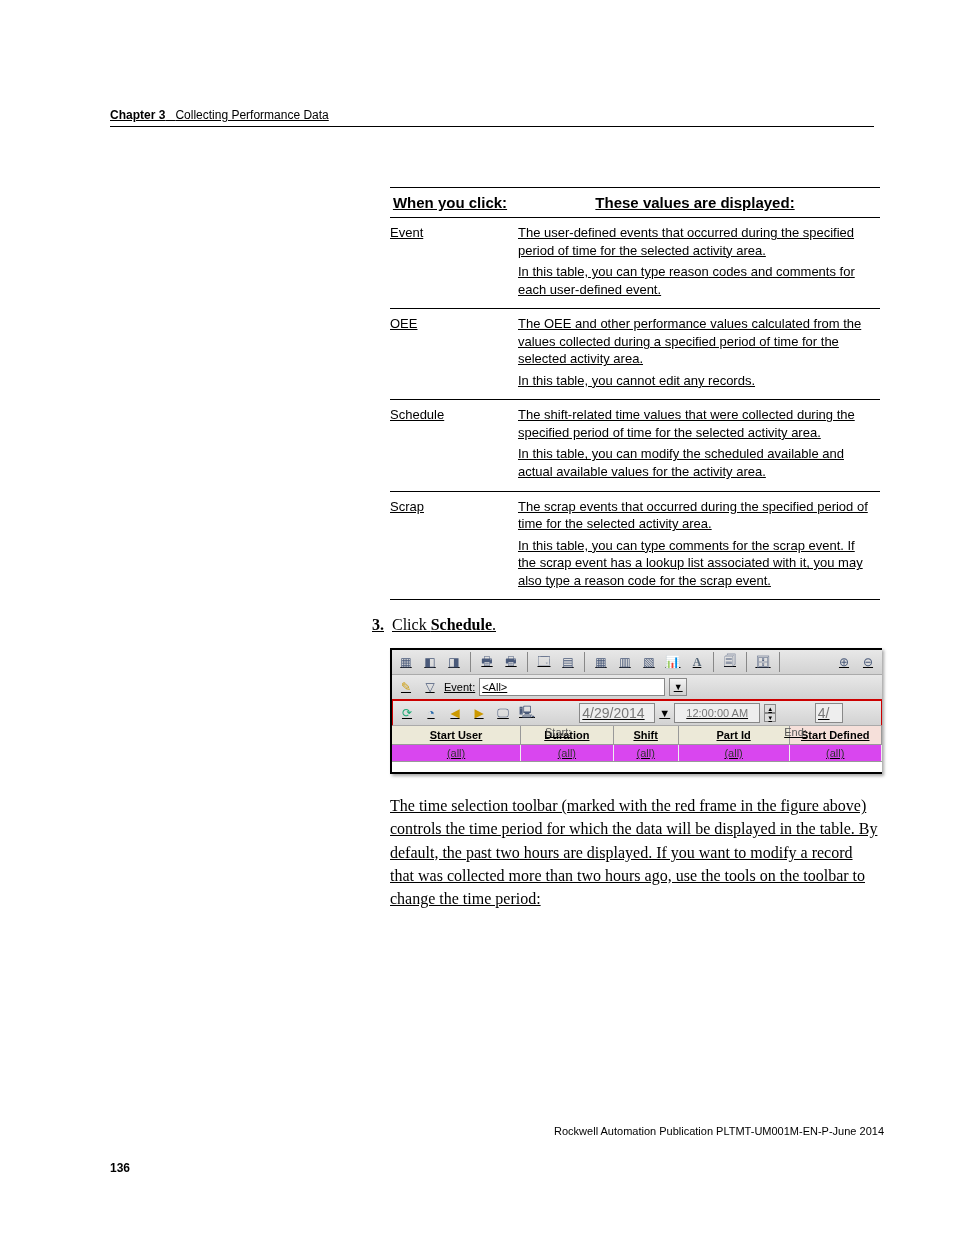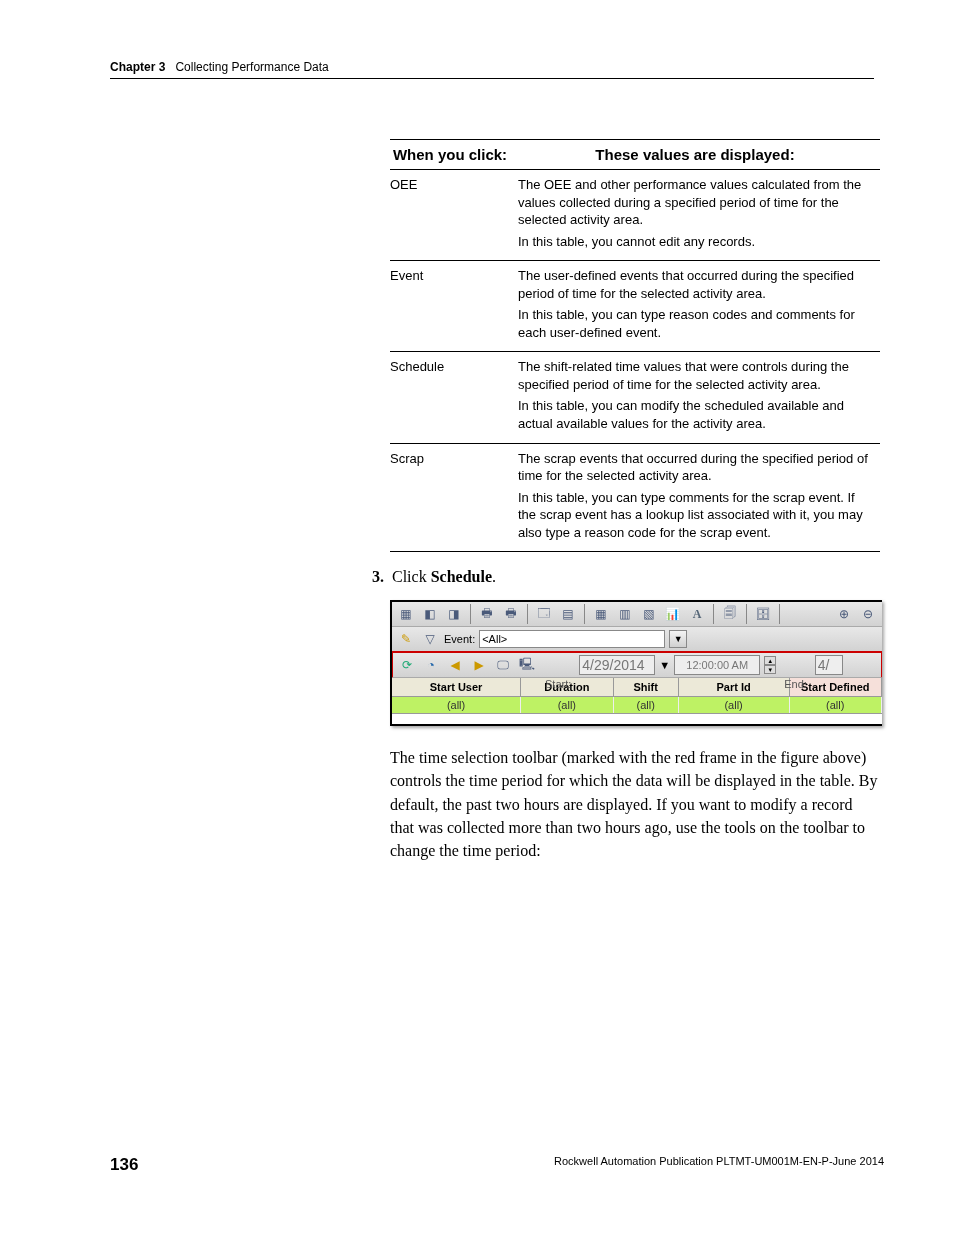--- a/index.html
+++ b/index.html
@@ -6,23 +6,24 @@
     margin: 0;
     padding: 0;
     background: #fff;
     font-family: Georgia, "Times New Roman", serif;
     color: #000;
     width: 954px;
     height: 1235px;
     position: relative;
   }
   .page {
-    padding: 60px 80px 60px 110px;
+    padding: 108px 80px 60px 110px;
     box-sizing: border-box;
     width: 954px;
+    text-decoration: underline;
   }
   .running-head {
     font-family: Arial, Helvetica, sans-serif;
     font-size: 12px;
     margin-bottom: 4px;
   }
   .running-head b { font-weight: bold; }
   .head-rule {
     border: none;
     border-top: 1.5px solid #000;
@@ -134,37 +135,37 @@
   .row3 input.time {
     border:1px solid #888; height:16px; width:80px; background:#eee; font-size:11px; text-align:center; color:#777;
   }
   .row3 .spin {
     width:12px; height:18px; display:inline-flex; flex-direction:column;
   }
   .row3 .spin span{flex:1;border:1px solid #888;background:#ddd;font-size:7px;line-height:7px;text-align:center}
   .tblhdr { display:flex; background:#ece9d8; border-bottom:1px solid #999; border-top:1px solid #999;}
   .tblhdr .cell { flex:1; border-right:1px solid #999; font-weight:bold; font-size:11px; text-align:center; padding:3px 0;}
   .tblhdr .cell.red { background:#f6e0da; color:#000; }
-  .tblfilt { display:flex; background:#bef264; border-bottom:1px solid #999;}
+  .tblfilt { display:flex; background:#d946ef; border-bottom:1px solid #999;}
   .tblfilt .cell { flex:1; border-right:1px solid #eee; font-size:11px; text-align:center; padding:2px 0; color:#333;}
   .torn {
     height:10px; background:#fff; position:relative;
   }
 
   .footer {
     position: absolute;
     bottom: 60px;
     left: 110px;
     right: 70px;
     display: flex;
     justify-content: space-between;
     font-family: Arial, Helvetica, sans-serif;
     font-size: 11px;
   }
-  .footer .pg { font-weight: bold; font-size: 17px; }
+  .footer .pg { font-weight: bold; font-size: 12px; margin-top: 36px; }
 </style>
 </head>
 <body>
 
 <div class="page">
 
   <div class="running-head">
     <b>Chapter 3</b>
     &nbsp;&nbsp;<span>Collecting Performance Data</span>
   </div>
@@ -174,37 +175,37 @@
 
     <table class="def-table">
       <thead>
         <tr>
           <th>When you click:</th>
           <th>These values are displayed:</th>
         </tr>
       </thead>
       <tbody>
         <tr>
+          <td>Event</td>
+          <td>
+            <span class="desc-para">The user-defined events that occurred during the specified period of time for the selected activity area.</span>
+            <span class="desc-para">In this table, you can type reason codes and comments for each user-defined event.</span>
+          </td>
+        </tr>
+        <tr>
           <td>OEE</td>
           <td>
             <span class="desc-para">The OEE and other performance values calculated from the values collected during a specified period of time for the selected activity area.</span>
             <span class="desc-para">In this table, you cannot edit any records.</span>
           </td>
         </tr>
         <tr>
-          <td>Event</td>
-          <td>
-            <span class="desc-para">The user-defined events that occurred during the specified period of time for the selected activity area.</span>
-            <span class="desc-para">In this table, you can type reason codes and comments for each user-defined event.</span>
-          </td>
-        </tr>
-        <tr>
           <td>Schedule</td>
           <td>
-            <span class="desc-para">The shift-related time values that were controls during the specified period of time for the selected activity area.</span>
+            <span class="desc-para">The shift-related time values that were collected during the specified period of time for the selected activity area.</span>
             <span class="desc-para">In this table, you can modify the scheduled available and actual available values for the activity area.</span>
           </td>
         </tr>
         <tr>
           <td>Scrap</td>
           <td>
             <span class="desc-para">The scrap events that occurred during the specified period of time for the selected activity area.</span>
             <span class="desc-para">In this table, you can type comments for the scrap event. If the scrap event has a lookup list associated with it, you may also type a reason code for the scrap event.</span>
           </td>
         </tr>

